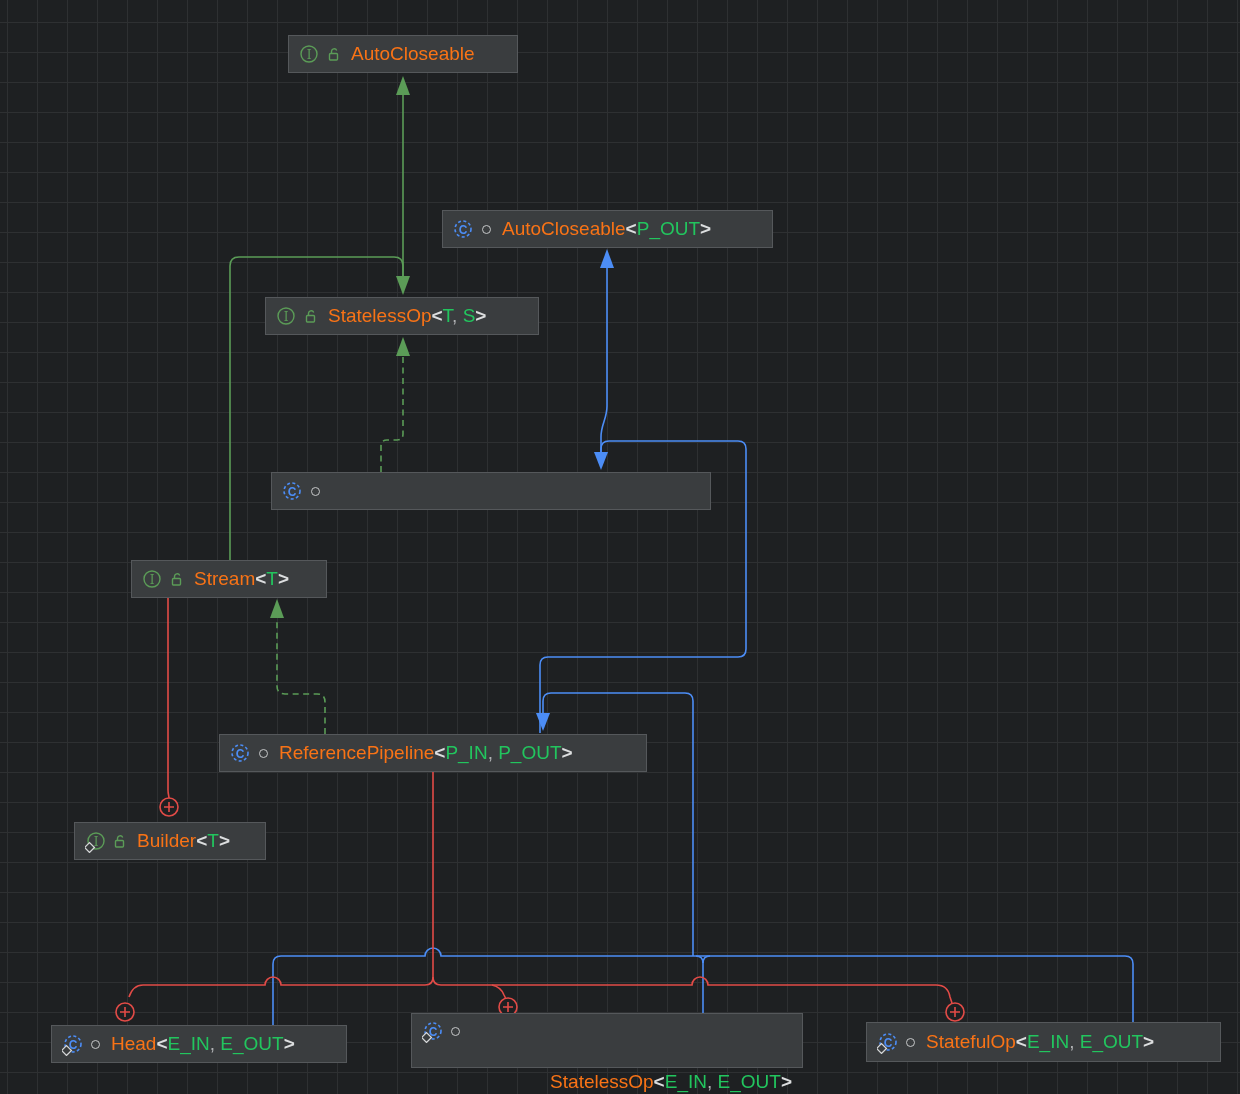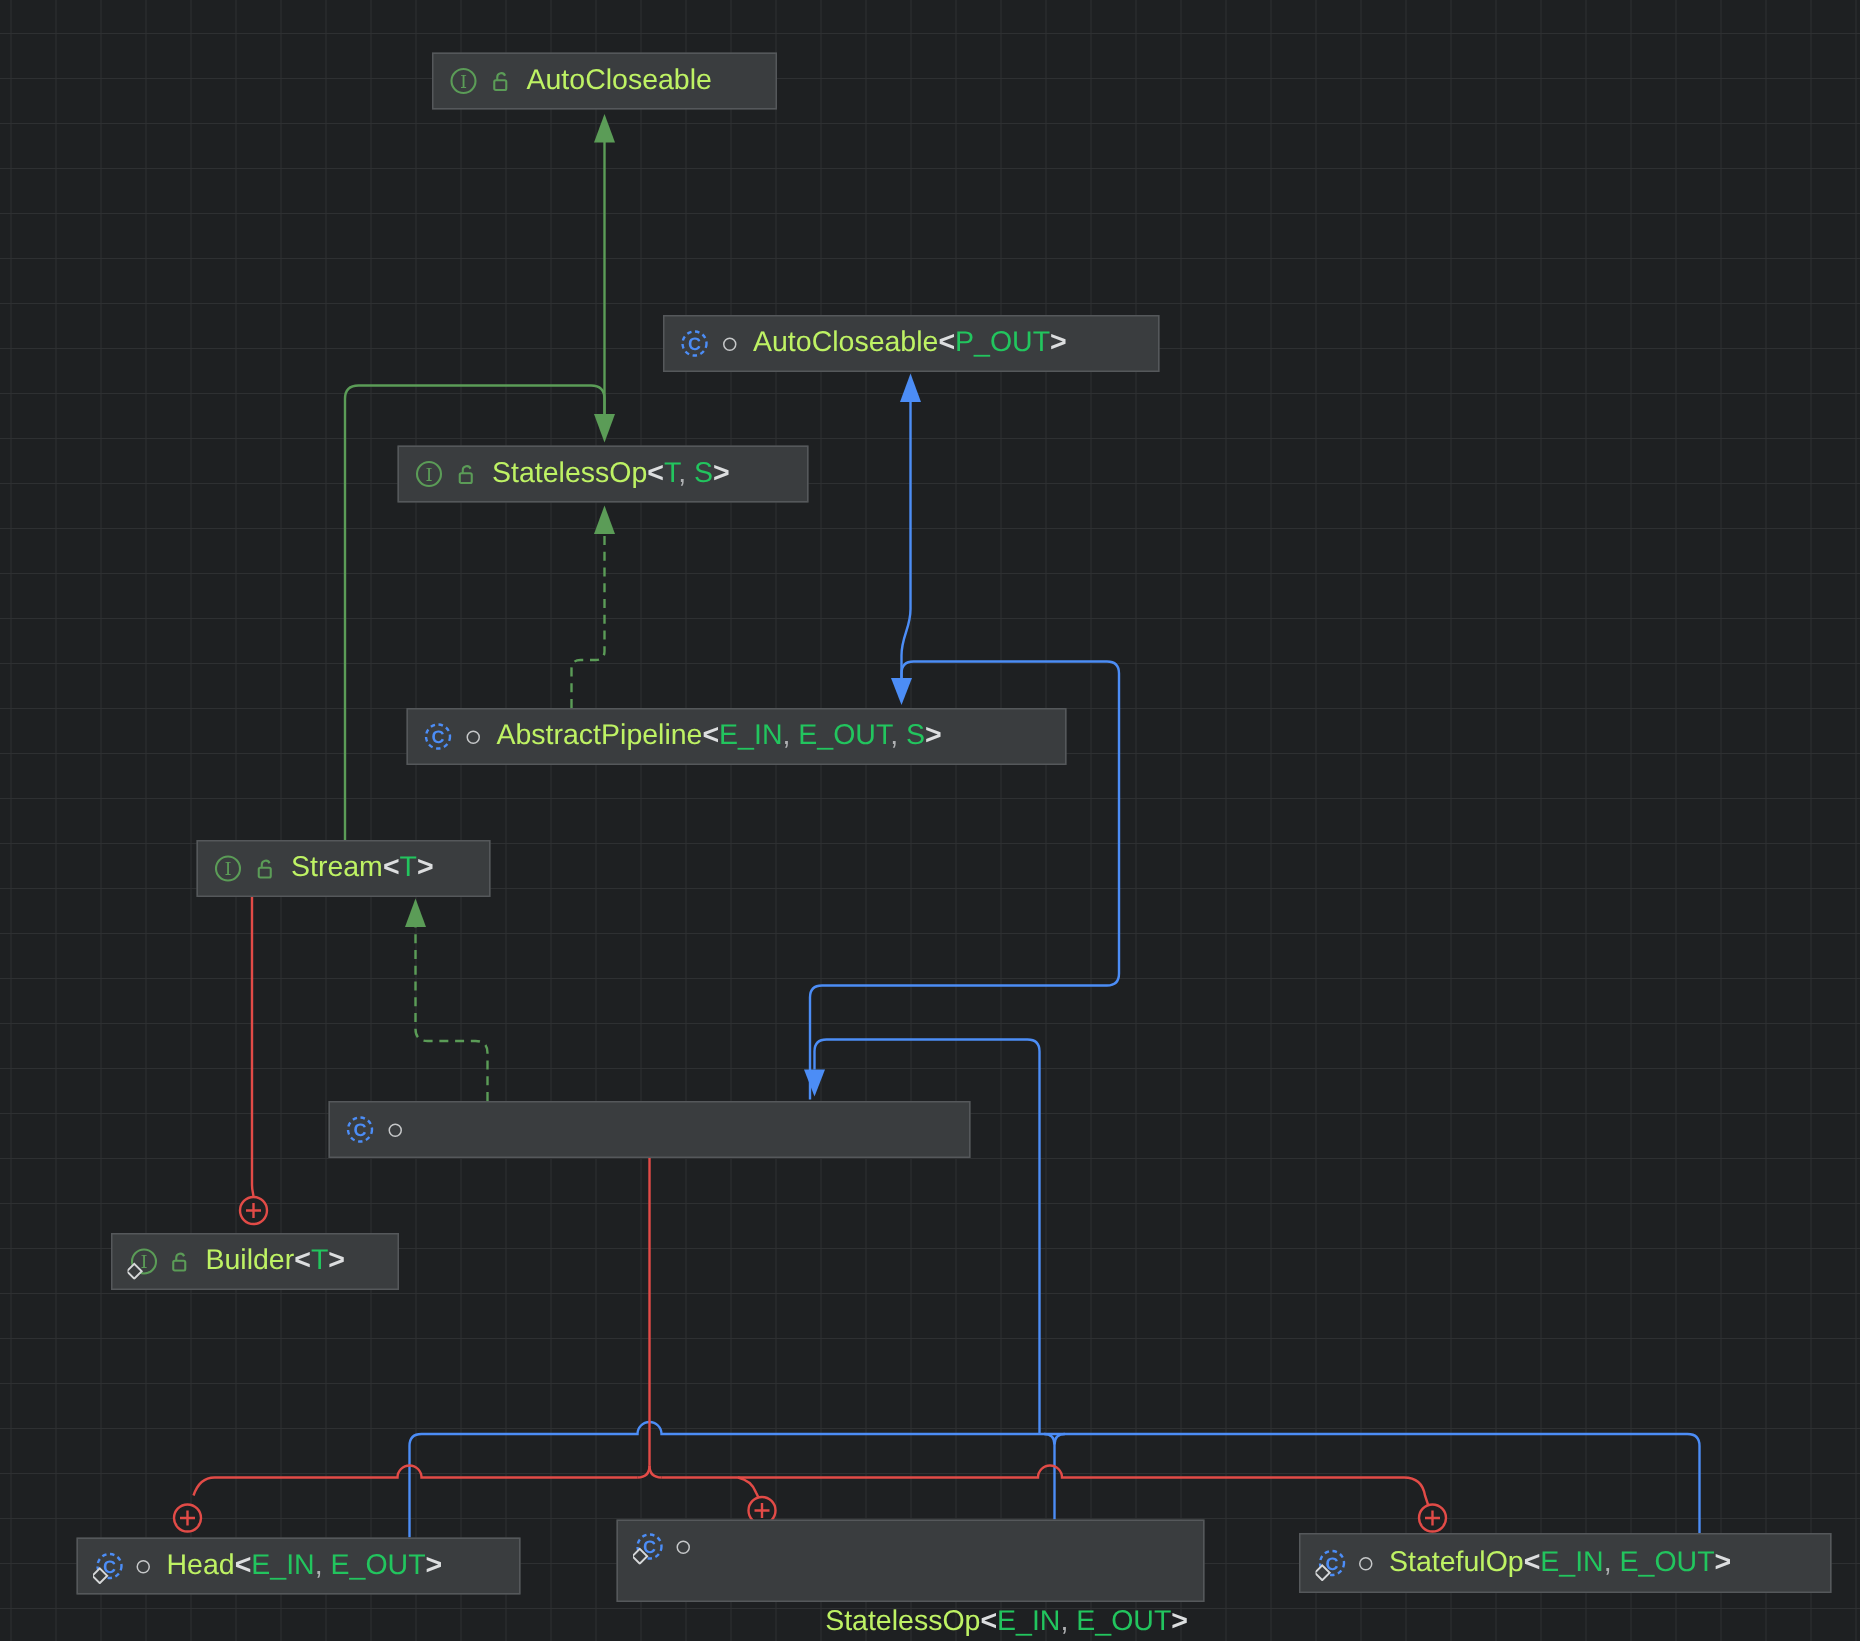--- a/index.html
+++ b/index.html
@@ -24,21 +24,21 @@
   .edge.red circle{fill:#1e2022;stroke:#e24b47;stroke-width:1.6px;}
   .edge.red .plus{stroke:#e24b47;stroke-width:1.6px;}
   .node{
     position:absolute;display:flex;align-items:center;box-sizing:border-box;
     background:#3a3d3f;border:1px solid #55585b;padding:0 10px;
     color:#c7c9ca;font-size:19px;white-space:nowrap;
   }
   .node .iconwrap{position:relative;width:20px;height:20px;flex:0 0 auto;margin-right:9px;}
   .node .mod{flex:0 0 auto;margin-right:11px;display:flex;align-items:center;}
   .node .label{display:inline-block;}
-  .nm{color:#bef264;}
+  .nm{color:#f97316;}
   .br{color:#dcdedf;font-weight:bold;}
   .tp{color:#22c55e;}
   .cm{color:#b0b2b4;}
   .smallo{width:7px;height:7px;border:1.6px solid #c6c8c9;border-radius:50%;display:inline-block;}
   
   .node.tall{align-items:flex-start;padding-top:7px;}
   .node.tall .label{position:absolute;right:10px;top:50%;transform:translateY(-42%);margin-top:39px;}
 </style>
 </head>
 <body>
@@ -155,21 +155,20 @@
   <div class="node" style="left:271px;top:472px;width:440px;height:38px">
     <span class="iconwrap">
       <svg width="20" height="20">
           <circle cx="10" cy="10" r="8" fill="none" stroke="#4c8df6" stroke-width="1.6" stroke-dasharray="3 2.4"></circle>
           <text x="10" y="14.5" text-anchor="middle" font-size="12" font-weight="bold" fill="#4c8df6">C</text>
         </svg>
     </span>
     <span class="mod">
         <span class="smallo"></span>
       </span>
-    <span class="label"><span class="nm">AbstractPipeline</span><span><span class="br">&lt;</span><span class="tp">E_IN</span><span class="cm">, </span><span class="tp">E_OUT</span><span class="cm">, </span><span class="tp">S</span><span class="br">&gt;</span></span></span>
   </div>
 
   <div class="node" style="left:131px;top:560px;width:196px;height:38px">
     <span class="iconwrap">
       <svg width="20" height="20">
           <circle cx="10" cy="10" r="8" fill="none" stroke="#5b9c57" stroke-width="1.4"></circle>
           <text x="10" y="14.5" text-anchor="middle" font-size="12" font-family="DejaVu Serif,serif" fill="#5b9c57">I</text>
         </svg>
     </span>
     <span class="mod">
@@ -184,20 +183,21 @@
   <div class="node" style="left:219px;top:734px;width:428px;height:38px">
     <span class="iconwrap">
       <svg width="20" height="20">
           <circle cx="10" cy="10" r="8" fill="none" stroke="#4c8df6" stroke-width="1.6" stroke-dasharray="3 2.4"></circle>
           <text x="10" y="14.5" text-anchor="middle" font-size="12" font-weight="bold" fill="#4c8df6">C</text>
         </svg>
     </span>
     <span class="mod">
         <span class="smallo"></span>
       </span>
+    <span class="label"><span class="nm">ReferencePipeline</span><span><span class="br">&lt;</span><span class="tp">P_IN</span><span class="cm">, </span><span class="tp">P_OUT</span><span class="br">&gt;</span></span></span>
   </div>
 
   <div class="node" style="left:74px;top:822px;width:192px;height:38px">
     <span class="iconwrap">
       <svg width="22" height="22">
           <circle cx="11" cy="10" r="8" fill="none" stroke="#5b9c57" stroke-width="1.4"></circle>
           <text x="11" y="14.5" text-anchor="middle" font-size="12" font-family="DejaVu Serif,serif" fill="#5b9c57">I</text>
           <rect x="1" y="13" width="7" height="7" transform="rotate(45 4.5 16.5)" fill="#3a3d3f" stroke="#d5d7d8" stroke-width="1.3"></rect>
         </svg>
     </span>

